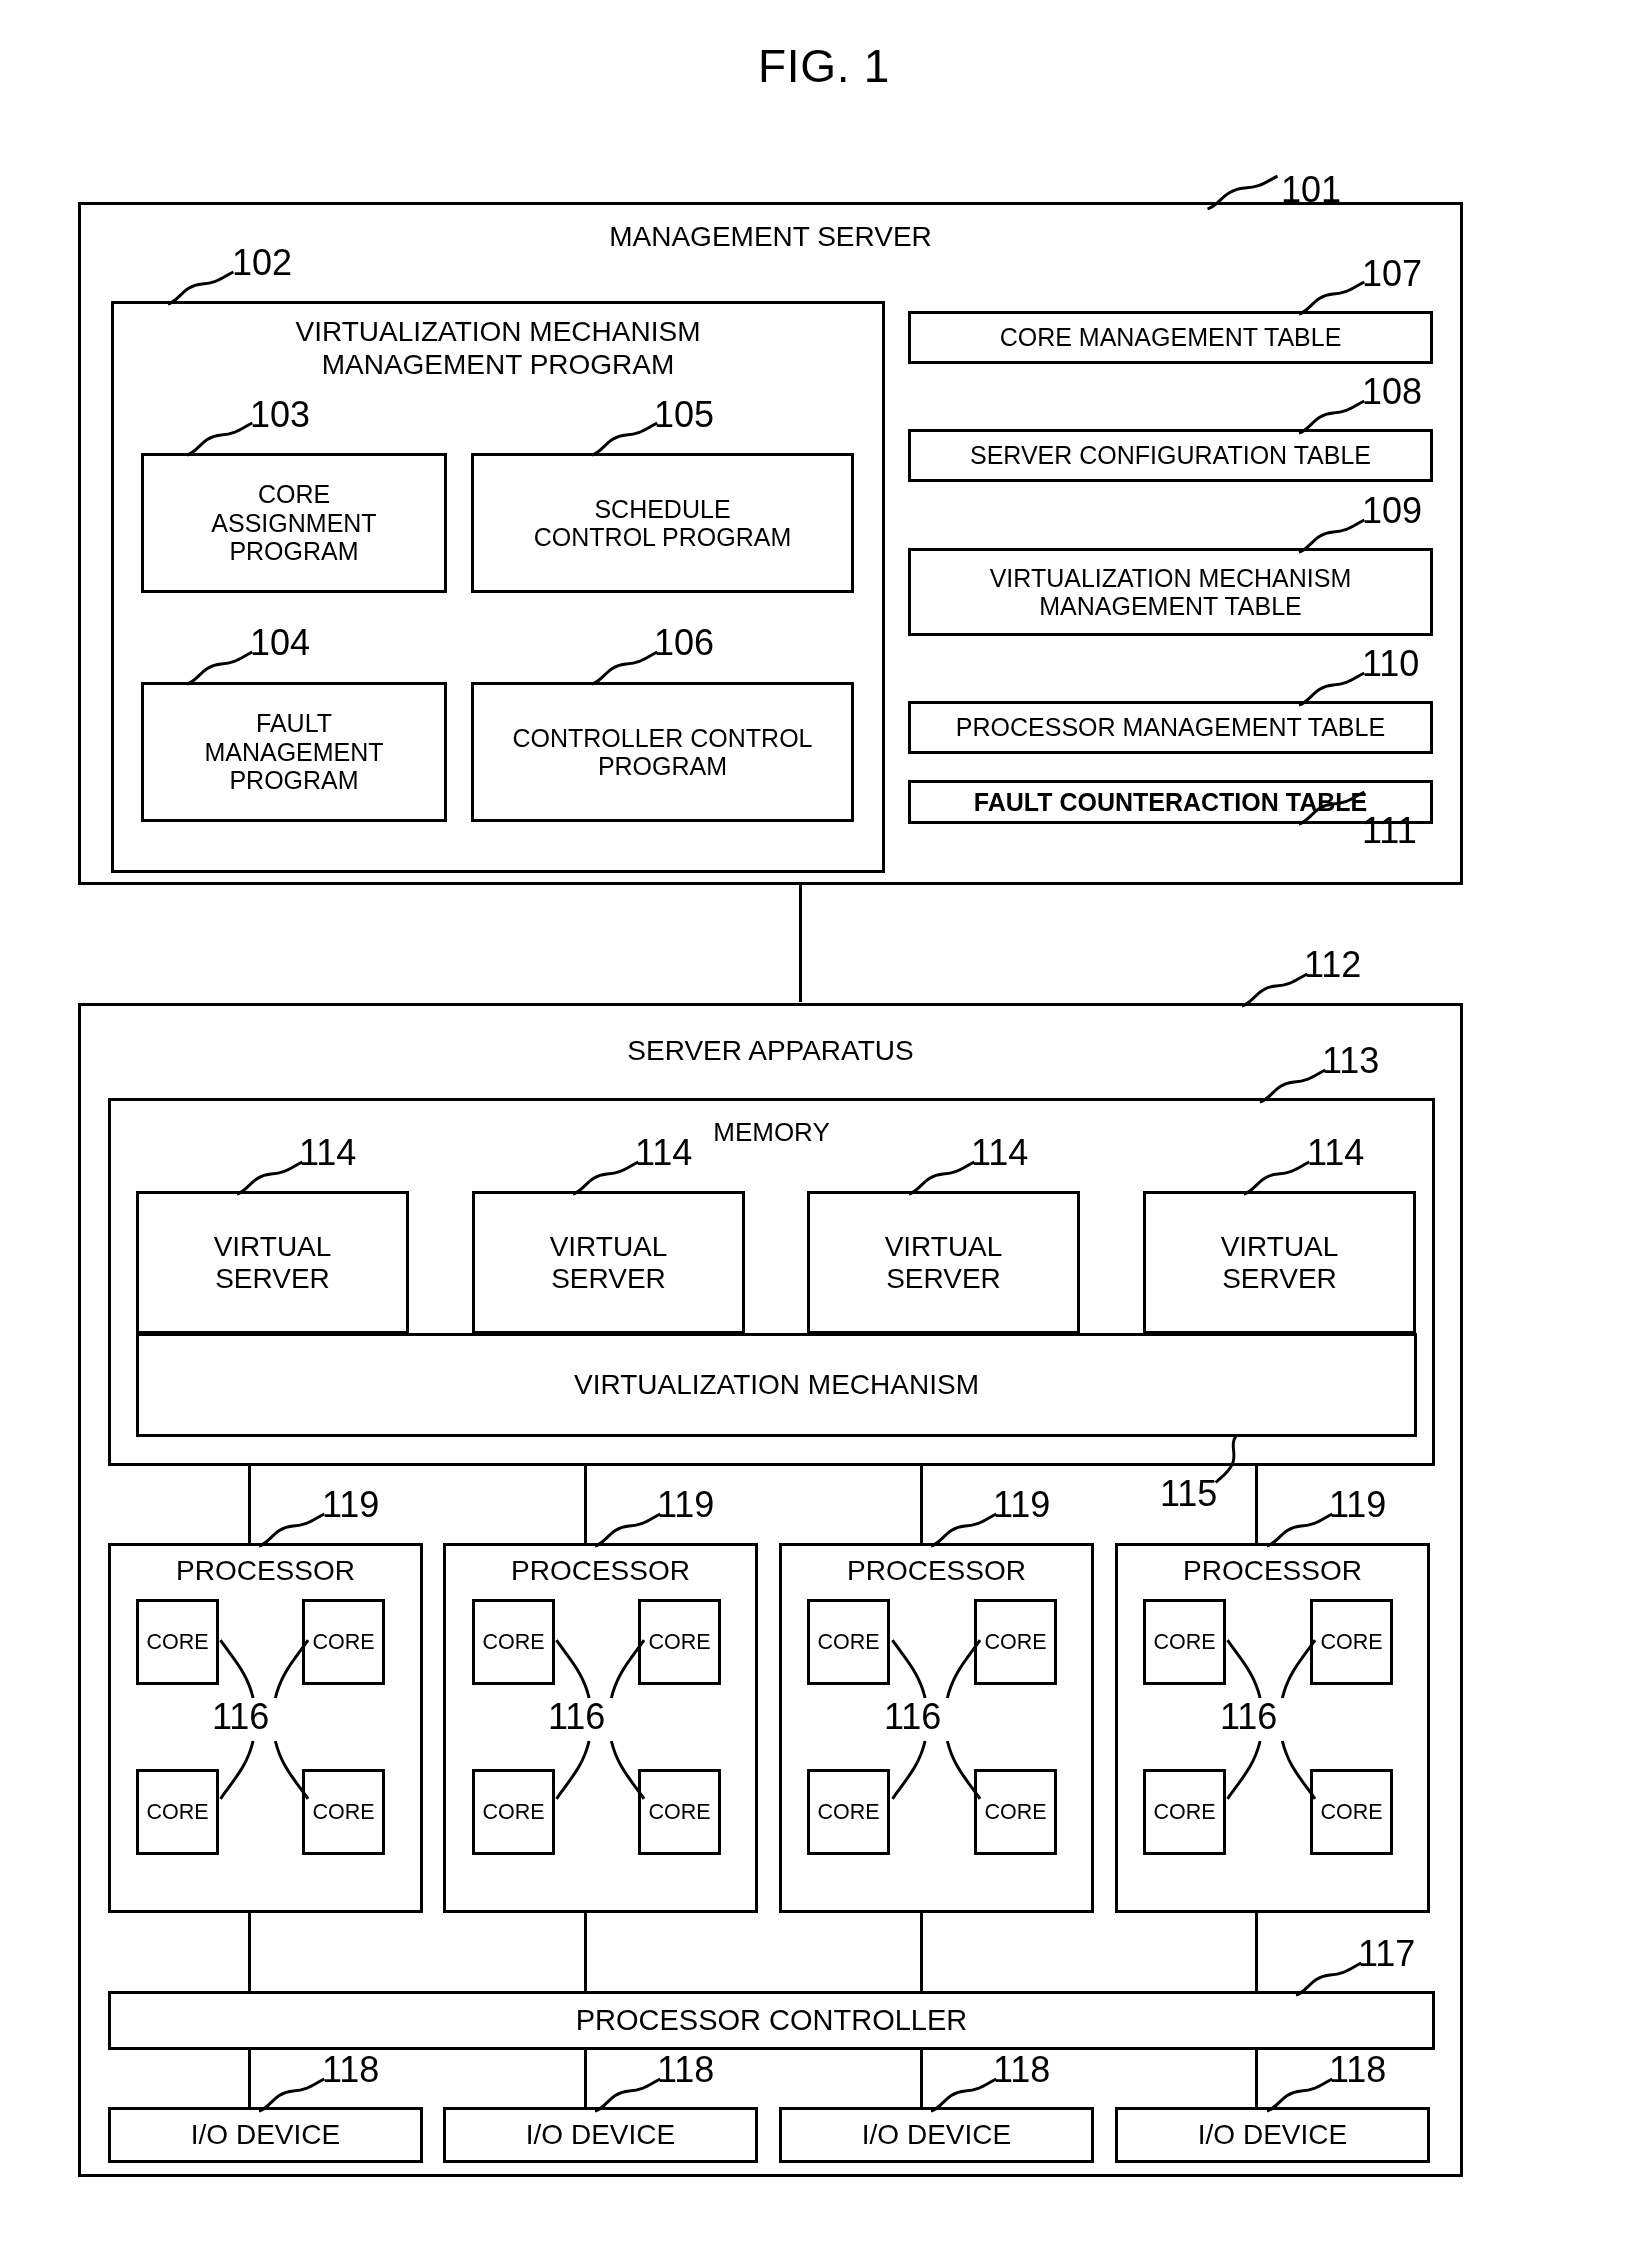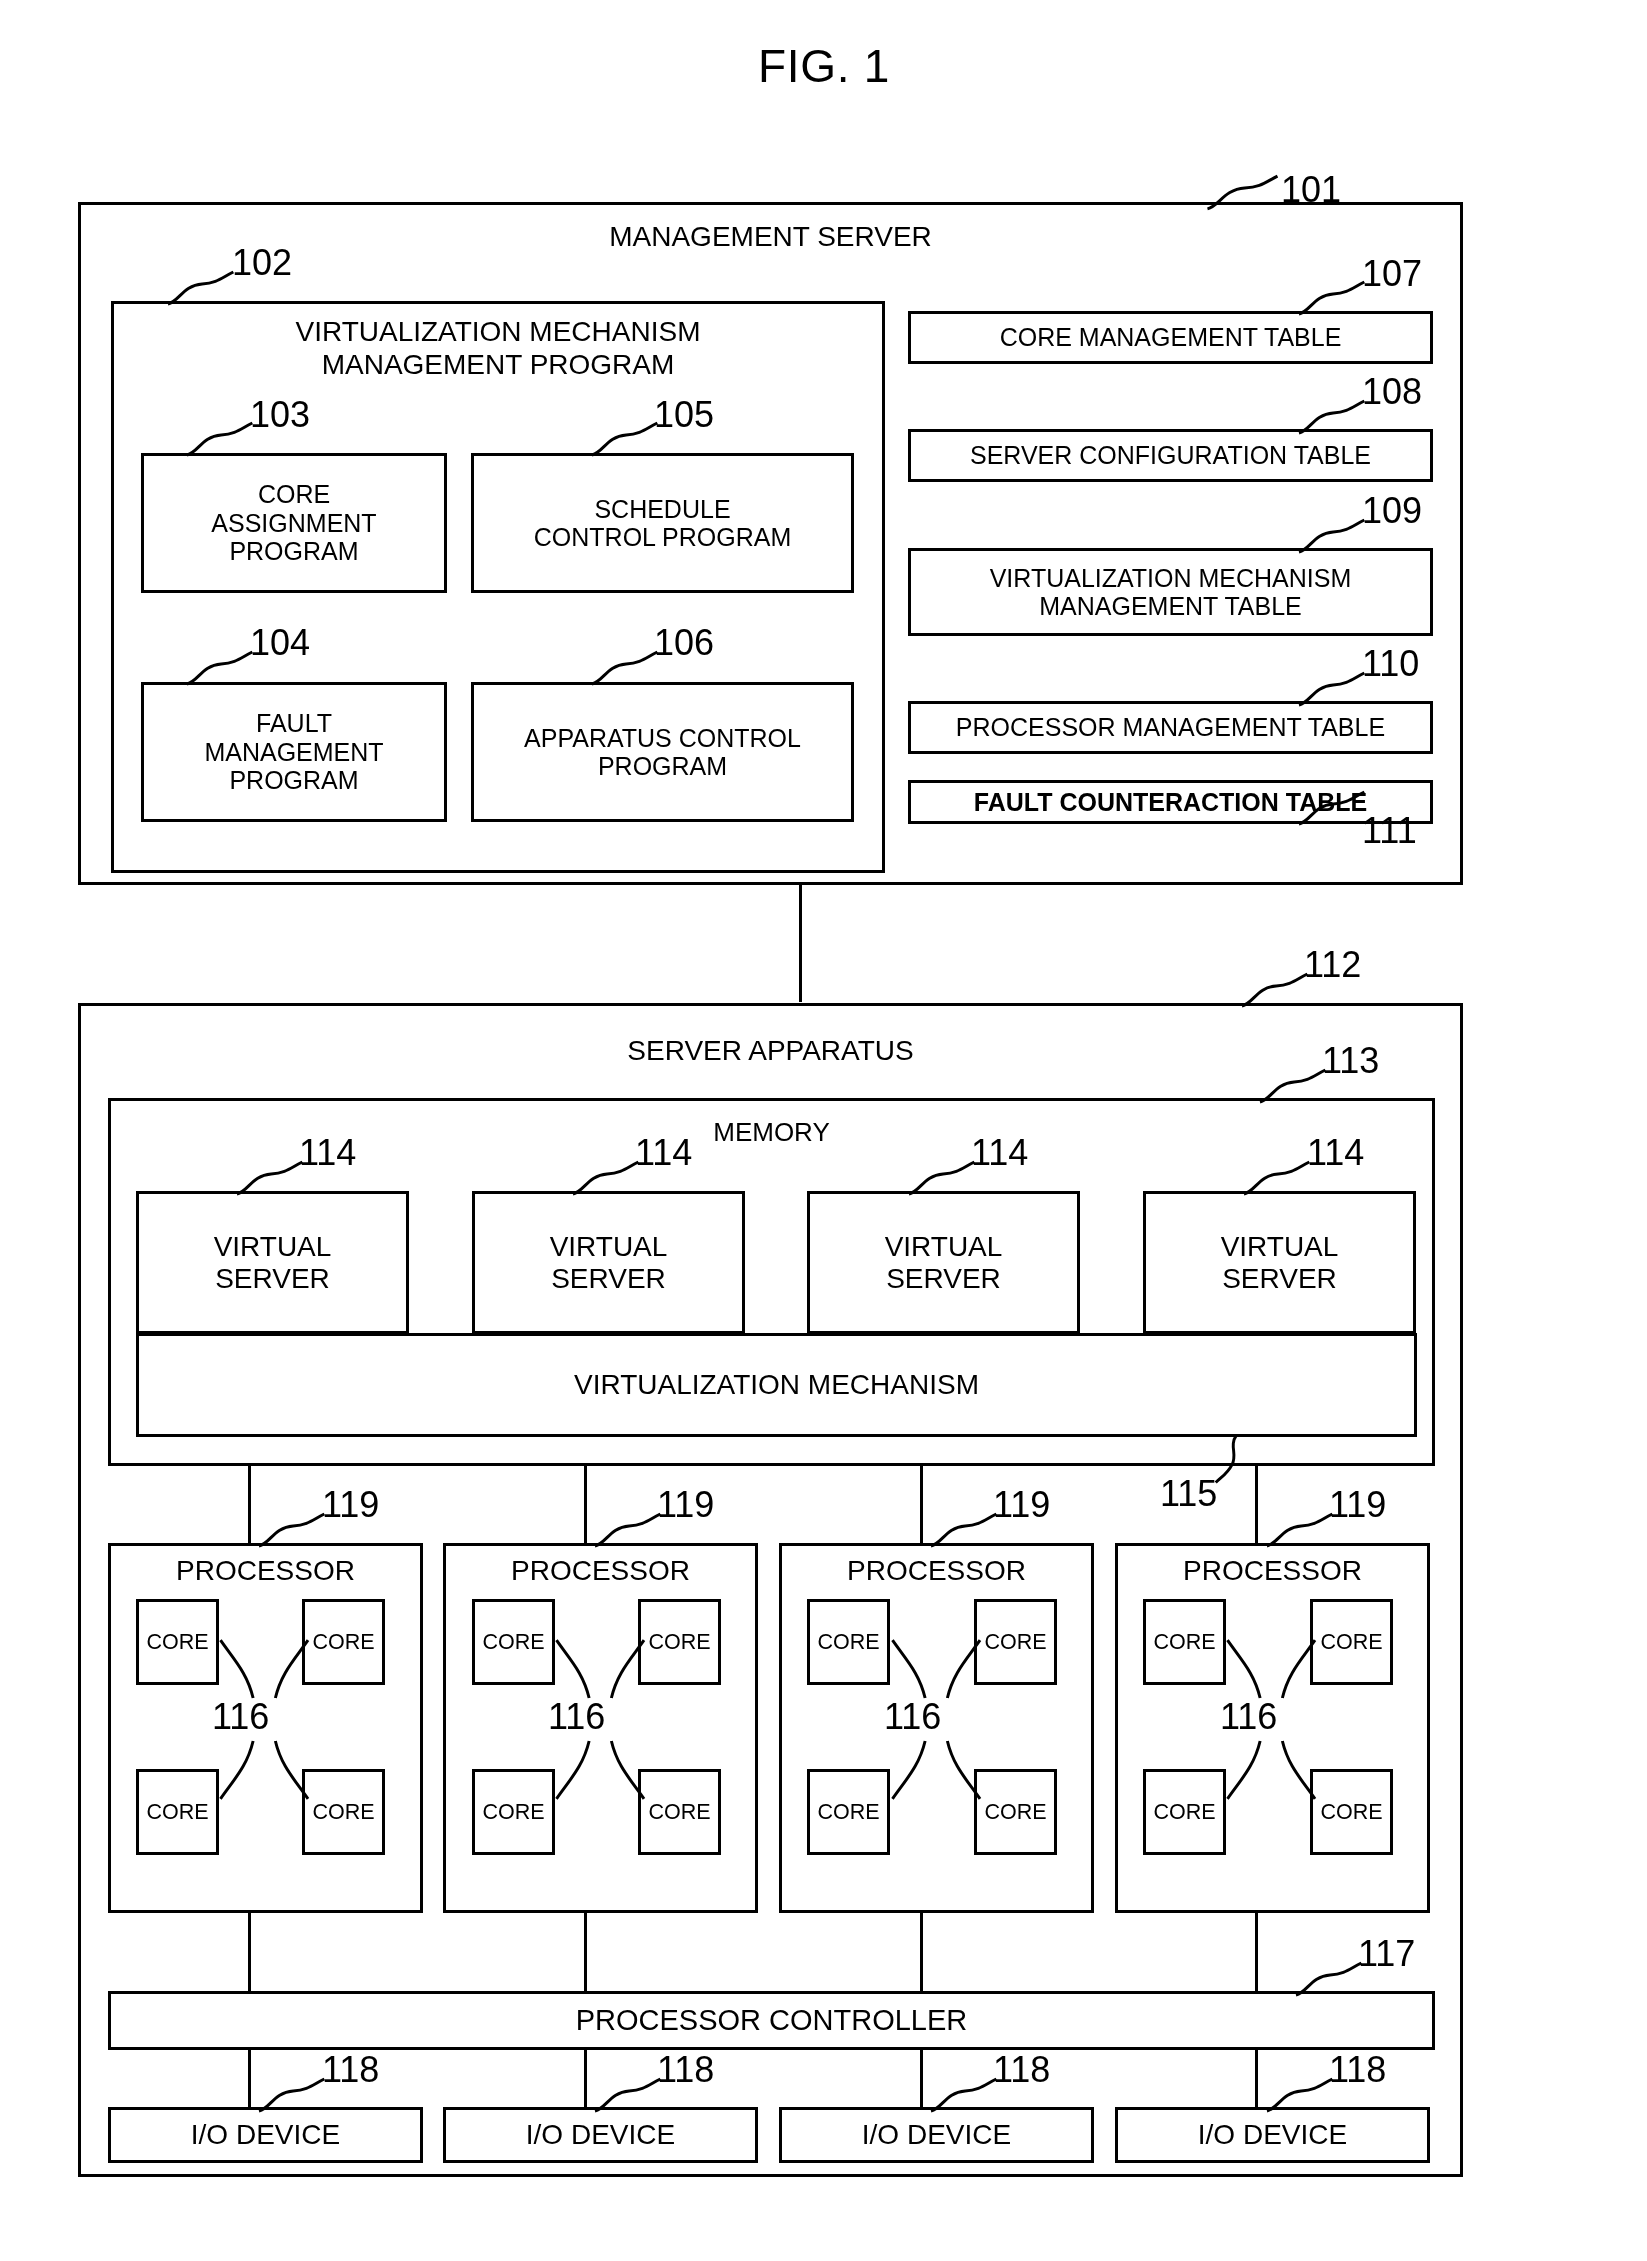--- a/index.html
+++ b/index.html
@@ -94,21 +94,21 @@
     <div class="ctr" style="white-space:pre-line;">FAULT
 MANAGEMENT
 PROGRAM</div>
   </div>
   <svg class="lead" style="left:184px;top:646px;width:104px;height:41px;" viewBox="0 0 140 55">
     <path d="M4 51 C 20 47 24 26 50 24 C 70 23 76 16 92 8"></path>
   </svg>
   <div class="ref" style="left:250px;top:625px;">104</div>
 
   <div class="box" style="left:471px;top:682px;width:383px;height:140px;">
-    <div class="ctr" style="white-space:pre-line;">APPARATUS CONTROL
+    <div class="ctr" style="white-space:pre-line;">CONTROLLER CONTROL
 PROGRAM</div>
   </div>
   <svg class="lead" style="left:589px;top:646px;width:104px;height:41px;" viewBox="0 0 140 55">
     <path d="M4 51 C 20 47 24 26 50 24 C 70 23 76 16 92 8"></path>
   </svg>
   <div class="ref" style="left:654px;top:625px;">106</div>
 
   <div class="box" style="left:908px;top:311px;width:525px;height:53px;">
     <div class="ctr" style="white-space:pre-line;">CORE MANAGEMENT TABLE</div>
   </div>

